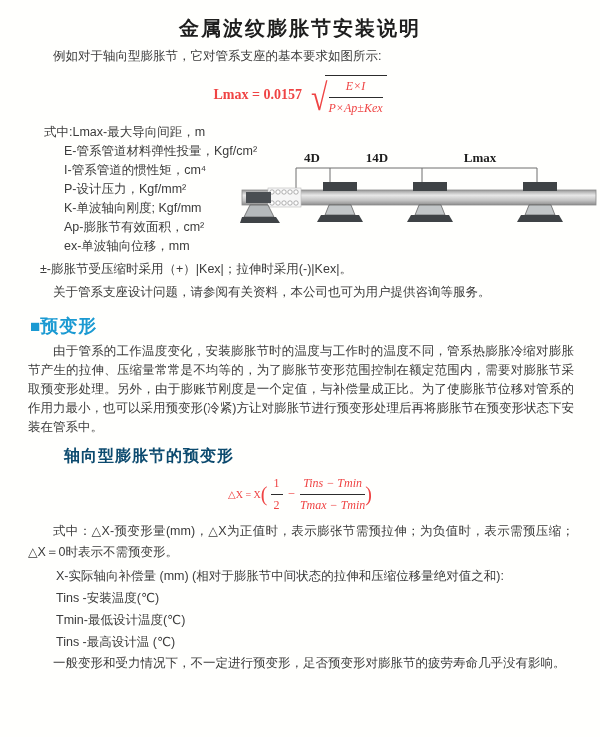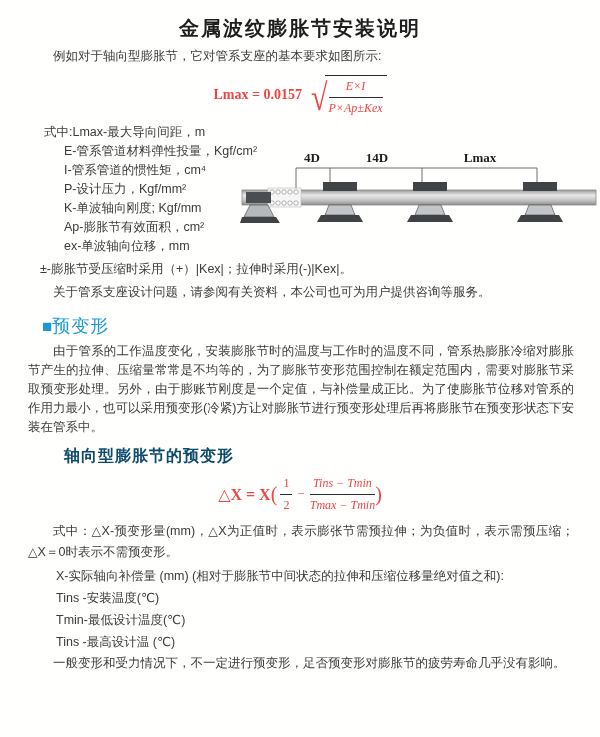--- a/index.html
+++ b/index.html
@@ -35,34 +35,34 @@
   .radical { font-size:30px; font-weight:400; line-height:28px; transform:scaleY(1.25); margin-right:-3px; }
   .sqrt-frac { display:inline-block; border-top:1.5px solid #2c2c2c; padding:1px 4px 0; font-style:italic; font-size:12px; }
   .sqrt-frac .num { display:block; border-bottom:1px solid #2c2c2c; padding:0 6px 1px; }
   .sqrt-frac .den { display:block; padding-top:1px; }
 
   .frac { display:inline-block; text-align:center; vertical-align:middle; font-size:12px; }
   .frac .num { display:block; border-bottom:1px solid #2c2c2c; padding:0 3px 1px; }
   .frac .den { display:block; padding-top:1px; }
   .frac.it { font-style:italic; }
   .paren { font-size:20px; vertical-align:middle; }
-  .f2-lhs, .f3-lhs, .f3-rhs { font-weight:bold; font-size:16px; vertical-align:middle;margin-top:36px; }
+  .f2-lhs, .f3-lhs, .f3-rhs { font-weight:normal; font-size:10px; vertical-align:middle;margin-top:36px; }
   .f-minus { vertical-align:middle; padding:0 2px; }
 
   
   .two-col { position:relative; height:137px; margin-top:3px; }
   .defs { position:absolute; left:44px; top:1px; line-height:19px; white-space:nowrap; }
   .defs .item { padding-left:20px; }
   .defs .item.first { padding-left:0; }
   .diagram { position:absolute; left:240px; top:27px; }
 
   p.pm-line  { margin:1px 28px 0 40px; }
   p.closing  { margin:4px 28px 0; text-indent:2em; }
 
-  h2.sec-head { margin:13px 28px 0 42px; font-size:18px; font-weight:normal; color:#1b9ad2; letter-spacing:1px; line-height:22px; }
+  h2.sec-head { margin:13px 28px 0 30px; font-size:18px; font-weight:bold; color:#1b9ad2; letter-spacing:1px; line-height:22px; }
   p.predeform-body { margin:4px 26px 0 28px; text-align:justify; text-indent:2em; line-height:19px; }
 
   h3.sub-head { font-size:16px; font-weight:bold; color:#0c4a6e; letter-spacing:1px; line-height:20px; }
   h3.axial   { margin:9px 0 0 64px; }
 
   .formula2 { margin:8px 0 6px; }
 
   p.explain { margin:6px 26px 0 28px; text-align:justify; text-indent:2em; line-height:21px; }
   .param-list { margin:2px 28px 0 56px; }
   .param-list p { line-height:22px; }

